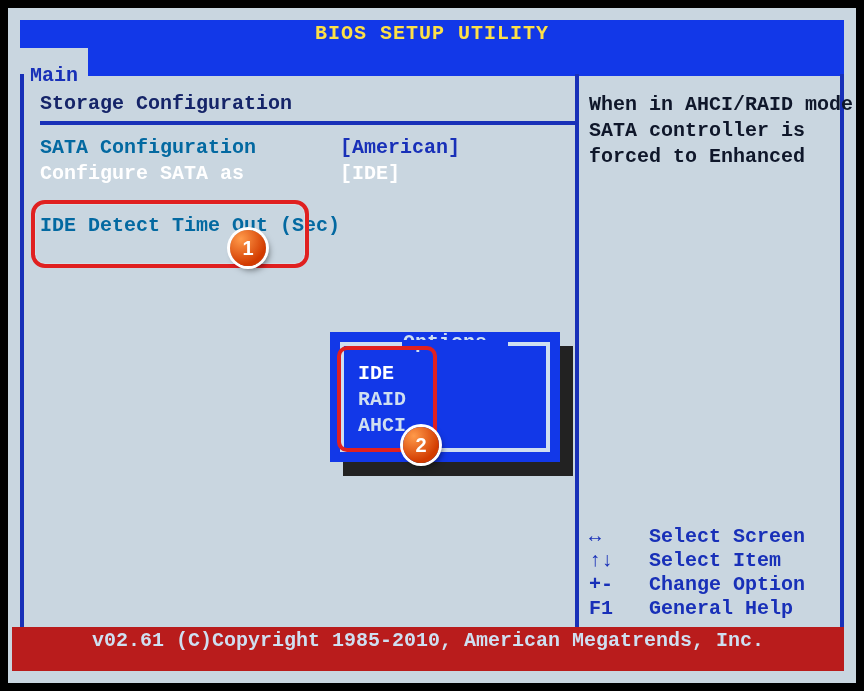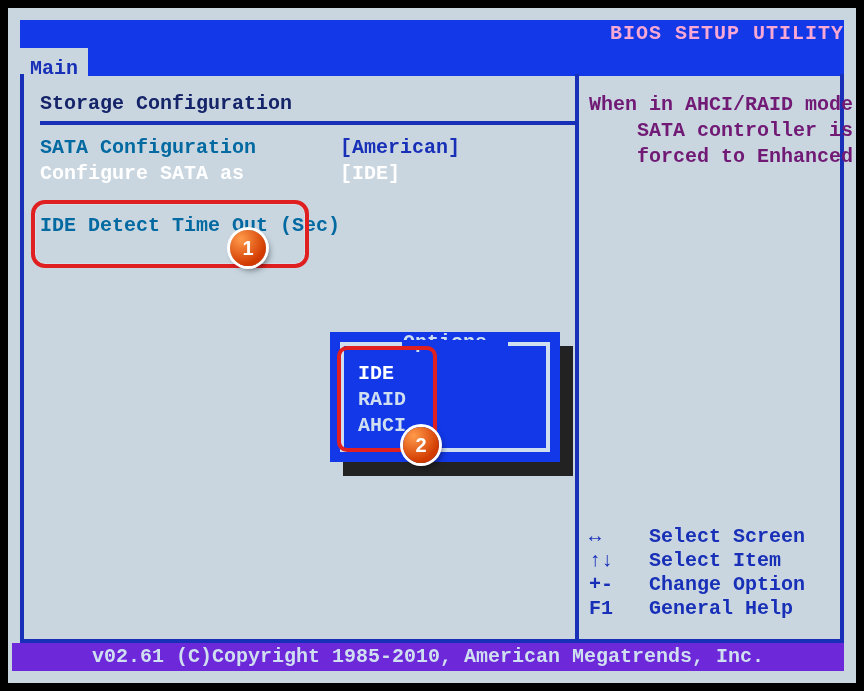--- a/index.html
+++ b/index.html
@@ -23,36 +23,36 @@
     color: #1830b8;
     box-sizing: border-box;
   }
   .titlebar {
     position: absolute;
     top: 12px;
     left: 12px;
     right: 12px;
     height: 28px;
     background: #1238e8;
-    color: #f9a8d4;
-    text-align: right;
+    color: #fde047;
+    text-align: center;
     line-height: 28px;
     letter-spacing: 1px;
   }
   .tabbar {
     position: absolute;
     top: 40px;
     left: 12px;
     right: 12px;
     height: 28px;
     background: #1238e8;
   }
   .tab {
     display: inline-block;
-    padding: 7px 10px;
+    padding: 14px 10px;
     line-height: 28px;
     color: #e8f4fc;
   }
   .tab.active {
     background: #c9d6e0;
     color: #1830b8;
   }
   .panels {
     position: absolute;
     top: 66px;
@@ -184,31 +184,31 @@
     text-align: center;
     line-height: 36px;
     font-weight: bold;
     font-size: 20px;
     box-shadow: 0 0 0 3px #fff, 3px 4px 6px rgba(0,0,0,0.5);
     pointer-events: none;
     font-family: Arial, sans-serif;
   }
   .callout.c1 { top: 156px; left: 206px; }
   .callout.c2 { top: 353px; left: 379px; }
-  .helpline { line-height: 26px; color:#701a75; white-space:nowrap;text-align:right; }
+  .helpline { line-height: 26px; color:#0f172a; white-space:nowrap; }
   .helpkeys { position:absolute; left:10px; bottom:18px; right:10px; }
   .helprow { display:flex; line-height:24px; height:24px; }
   .helprow .k { flex:0 0 60px; }
   .footer {
     position: absolute;
     left: 4px;
     right: 12px;
     bottom: 12px;
-    height: 28px;
-    background: #6d28d9;
+    height: 44px;
+    background: #b91c1c;
     color: #cfdff0;
     text-align: center;
     line-height: 28px;
   }
 </style>
 </head>
 <body>
 
 <div class="screen">
 

